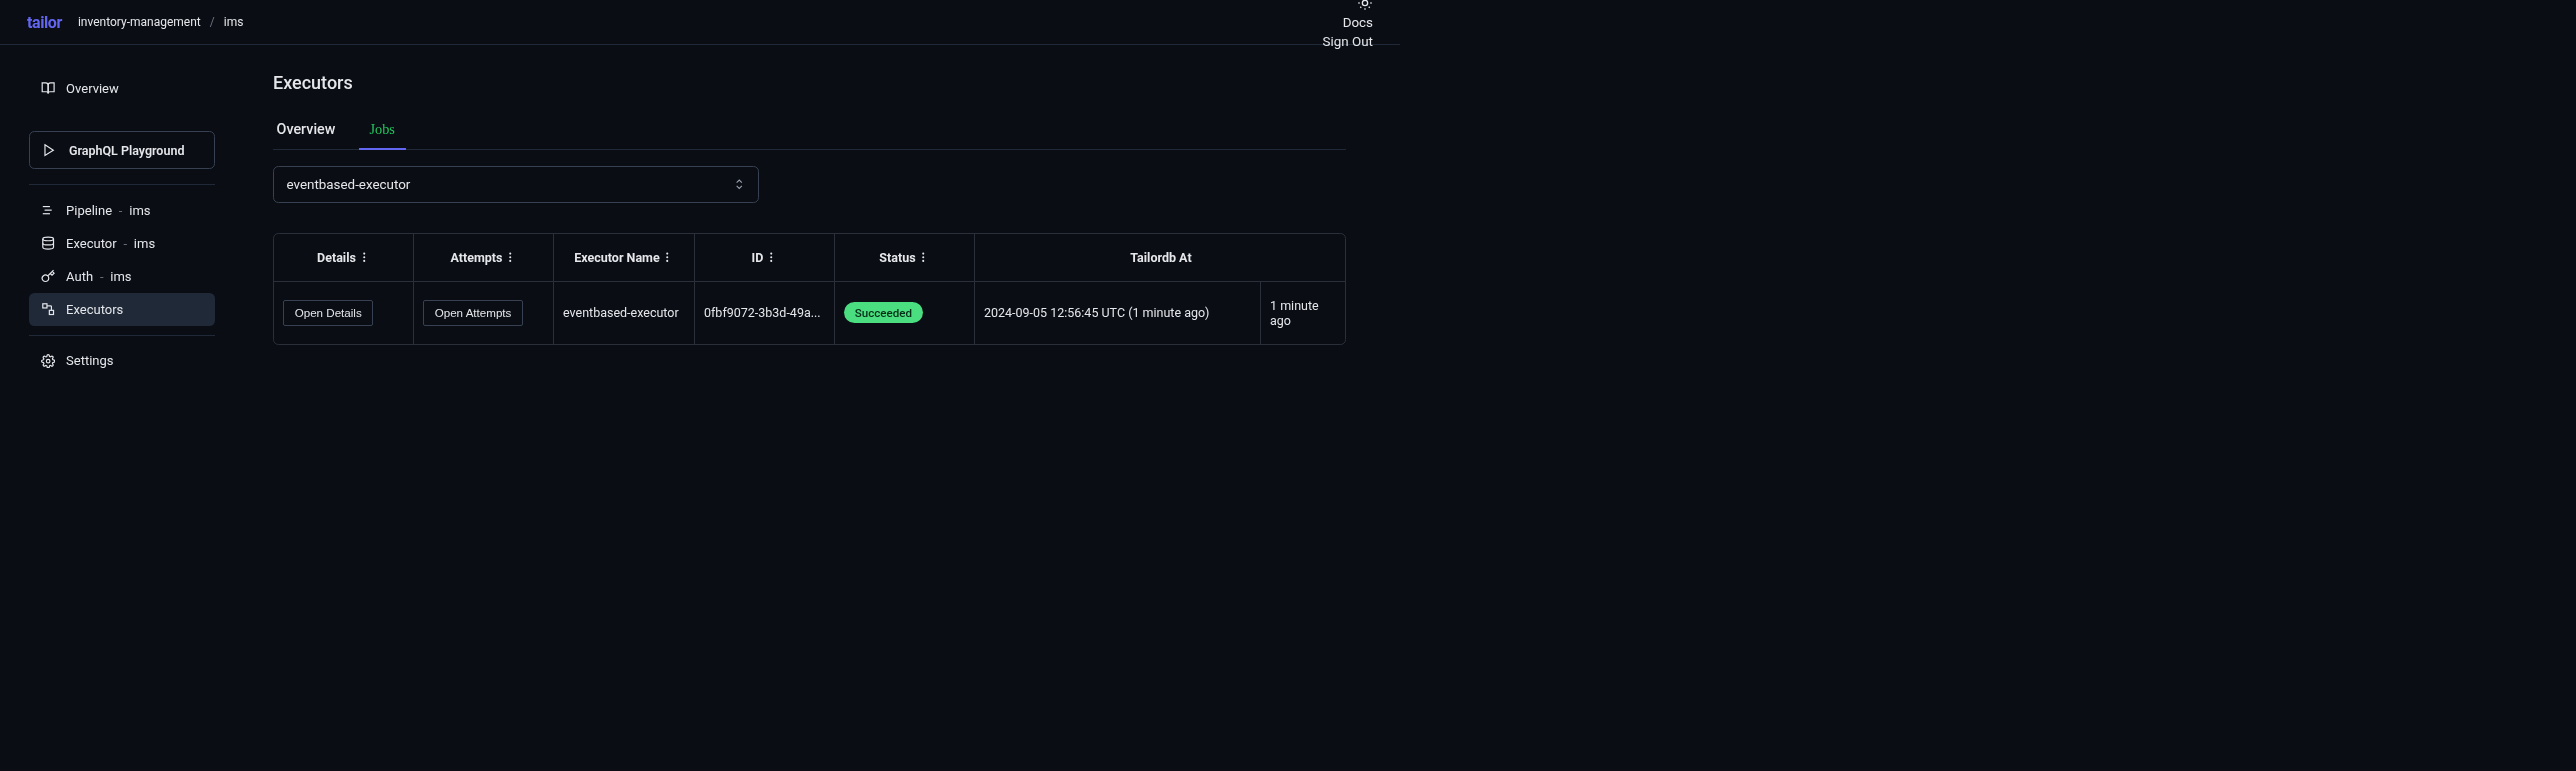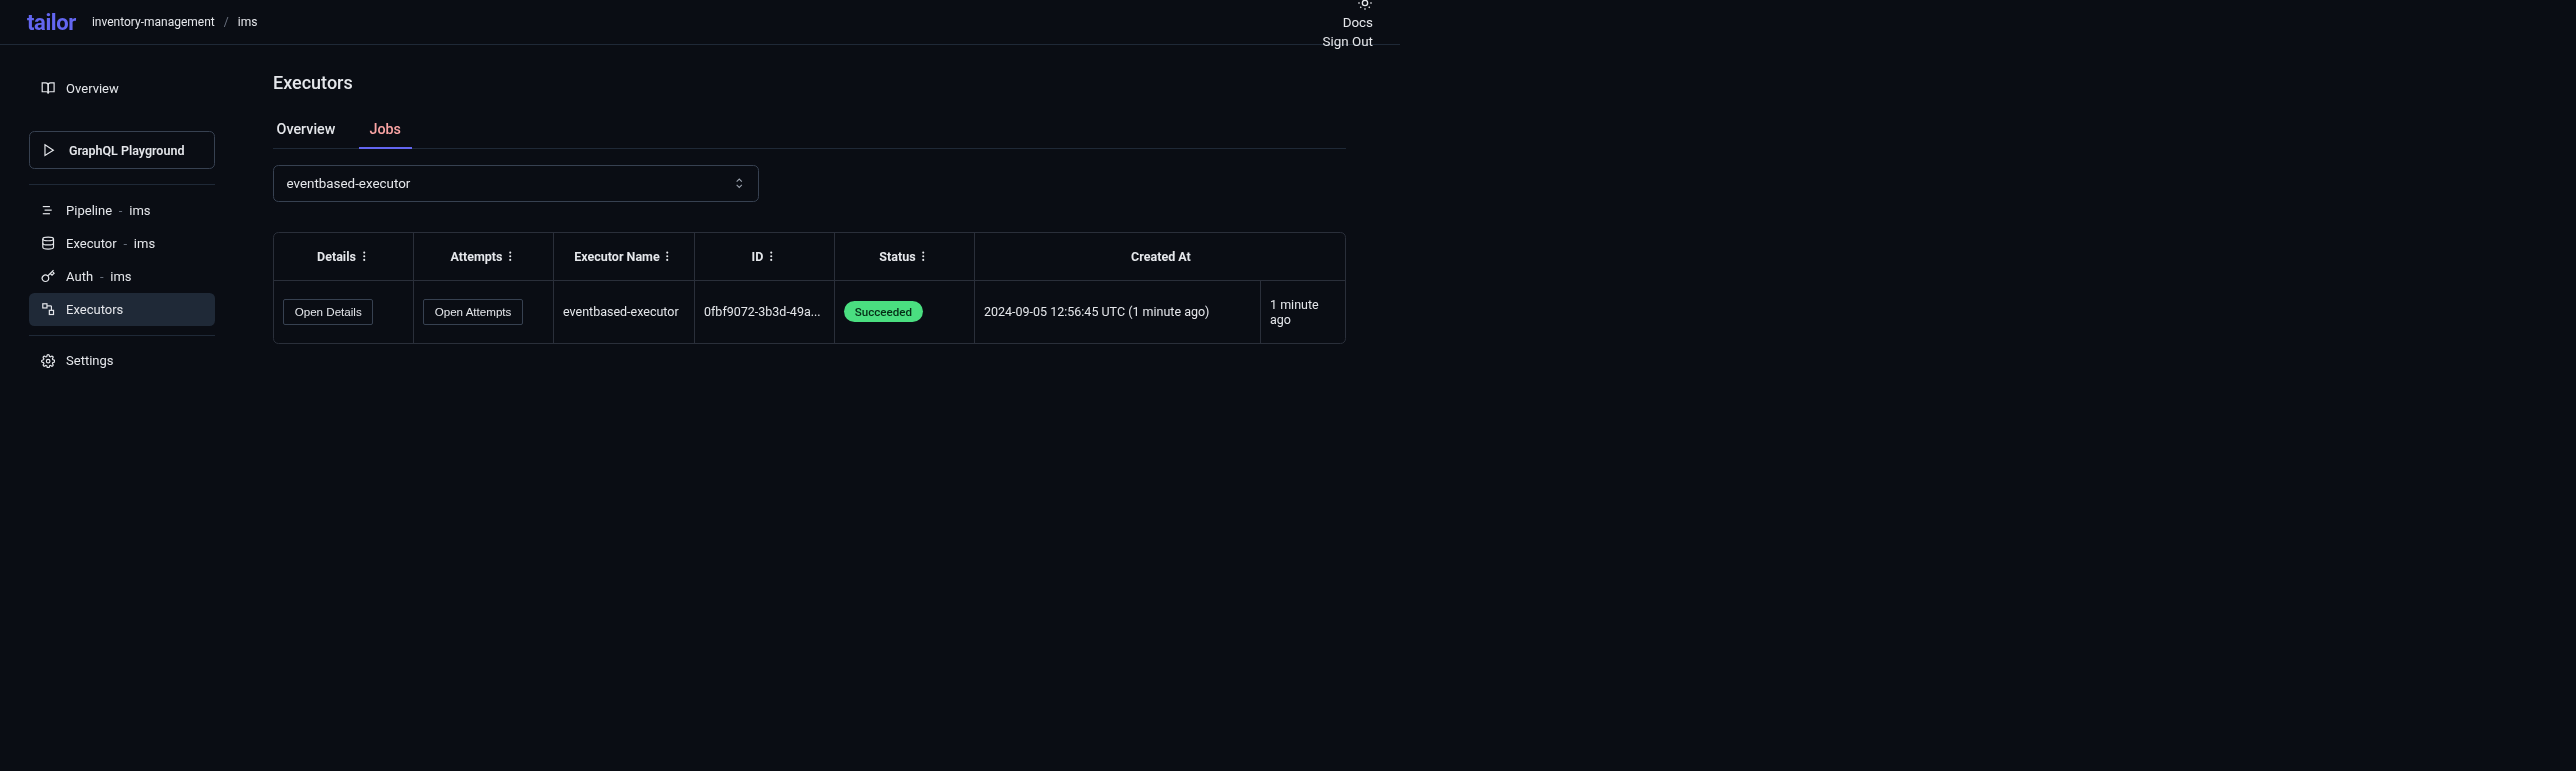--- a/index.html
+++ b/index.html
@@ -18,21 +18,21 @@
     }
     .header {
       display: flex;
       align-items: center;
       height: 45px;
       padding: 0 27px;
       border-bottom: 0.9px solid #1f2937;
     }
     .logo {
       color: #6366f1;
-      font-size: 22px;
+      font-size: 16px;
       font-weight: 700;
       letter-spacing: -0.4px;
       margin-right: 16px;
     }
     .breadcrumb {
       display: flex;
       align-items: center;
       gap: 9px;
       color: #e5e7eb;
       font-size: 12px;
@@ -123,21 +123,22 @@
       margin-bottom: 16px;
     }
     .tab {
       padding: 7.1px 3.6px 10.7px 3.6px;
       font-size: 14.3px;
       font-weight: 500;
       cursor: pointer;
       position: relative;
     }
     .tab.active {
-      color: #fca5a5;
+      color: #22c55e;
+      font-family: Liberation Serif, serif;
     }
     .tab.active::after {
       content: '';
       position: absolute;
       bottom: -0.9px;
       left: -7.1px;
       right: -7.1px;
       height: 1.8px;
       background: #6366f1;
     }
@@ -379,21 +380,21 @@
           <span>Status</span>
           <span class="col-menu">
             <svg width="12.5" height="12.5" viewBox="0 0 24 24" fill="#e5e7eb">
                 <circle cx="12" cy="5" r="2"></circle>
                 <circle cx="12" cy="12" r="2"></circle>
                 <circle cx="12" cy="19" r="2"></circle>
               </svg>
           </span>
         </div>
         <div class="table-cell th col-created">
-          <span>Created At</span>
+          <span>Tailordb At</span>
         </div>
       </div>
 
       <div class="table-row">
         <div class="table-cell col-details">
           <button class="open-btn">Open Details</button>
         </div>
         <div class="table-cell col-attempts">
           <button class="open-btn">Open Attempts</button>
         </div>

